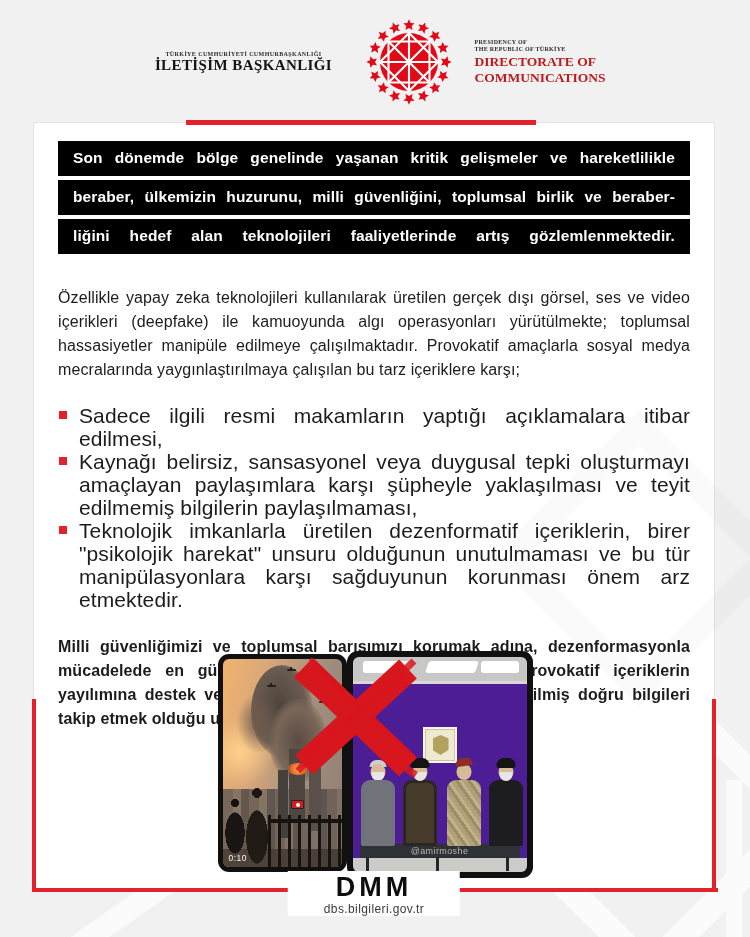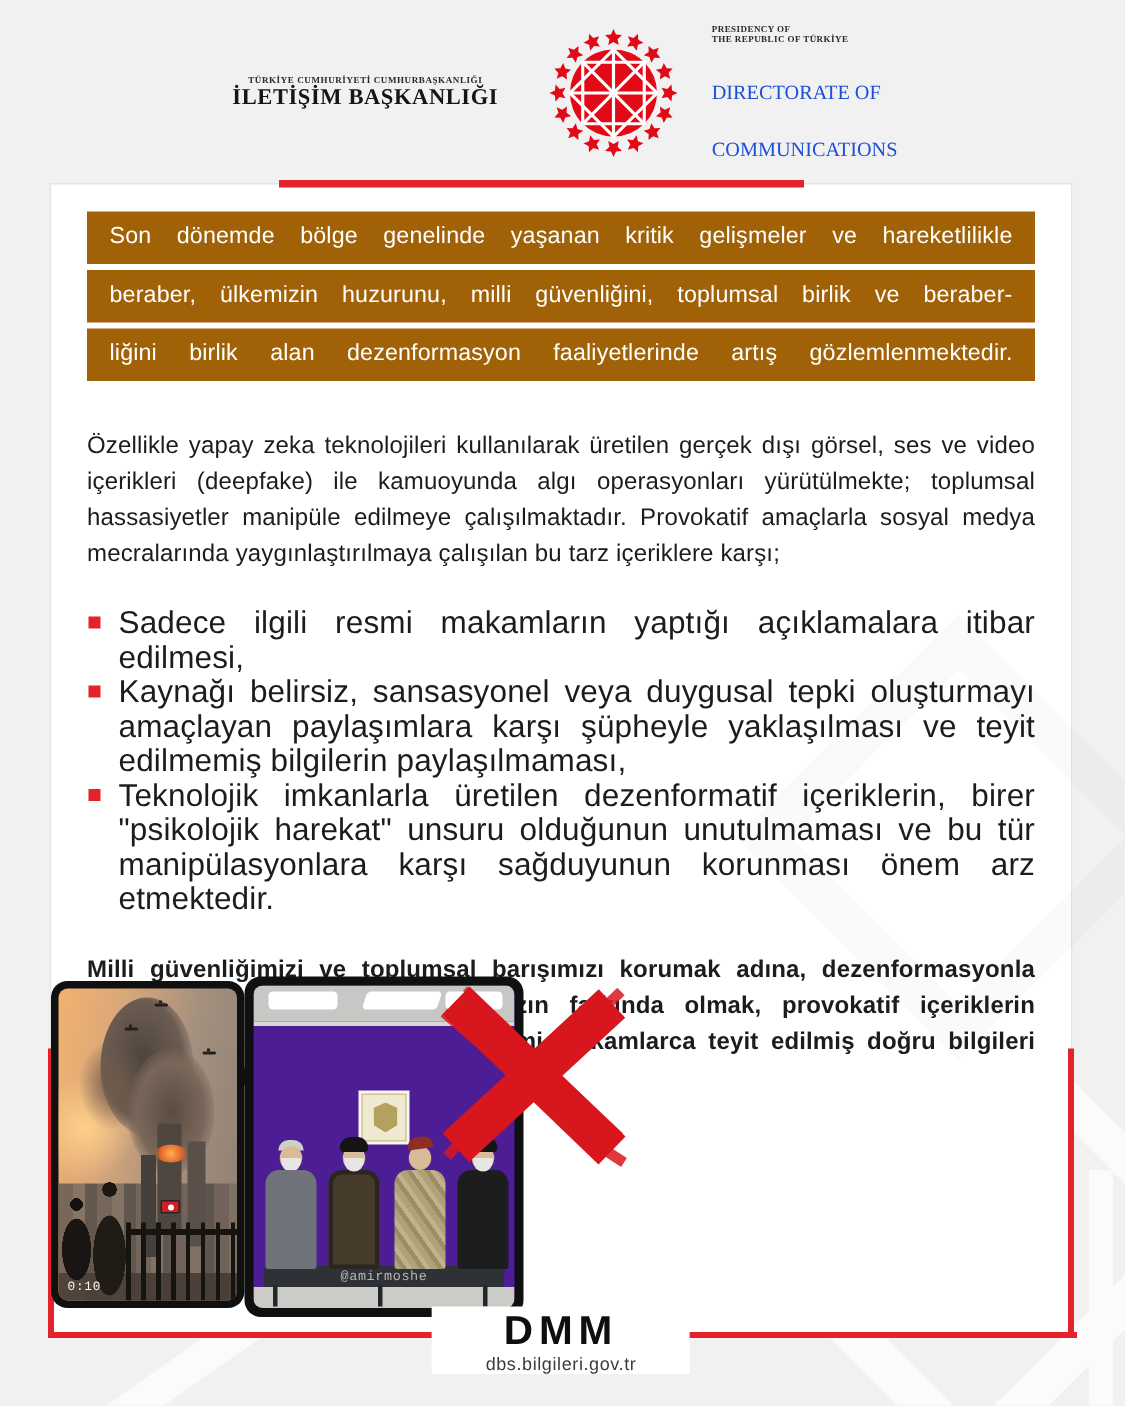--- a/index.html
+++ b/index.html
@@ -31,43 +31,43 @@
     font-family:"Liberation Serif", serif; font-weight:bold;
     font-size:15px; letter-spacing:.4px; color:#151515; white-space:nowrap;
   }
   .emblem { width:88px; height:88px; flex:0 0 auto; }
   .logo-right { width:150px; margin-left:22px; }
   .logo-right .tiny {
     font-family:"Liberation Serif", serif; font-weight:bold;
     font-size:6px; letter-spacing:.3px; color:#2b2b2b; line-height:1.25; white-space:nowrap;
   }
   .logo-right .big {
-    font-family:"Liberation Serif", serif; font-weight:normal;
-    font-size:13.5px; color:#1d4ed8; line-height:1.15; white-space:nowrap;margin-top:22px;
+    font-family:"Liberation Serif", serif; font-weight:bold;
+    font-size:13.5px; color:#b91c1c; line-height:1.15; white-space:nowrap;
   }
 
   
   .card {
     position:absolute; left:33px; top:122px; width:682px; height:770px;
     background:#ffffff; border:1px solid #e4e4e4; z-index:1;
   }
   .accent { position:absolute; background:#e2232b; }
   .accent-top    { left:152px; top:-3px; width:350px; height:5px; }
   .accent-left   { left:-2px;  top:576px; width:4px; height:192px; }
   .accent-right  { right:-2px; top:576px; width:4px; height:192px; }
   .accent-bottom { left:-2px;  top:765px; width:686px; height:4px; }
   .card-watermark {
     position:absolute; right:-30px; top:330px; width:210px; height:210px;
     border:26px solid rgba(0,0,0,.018); transform:rotate(45deg);
   }
   .card-inner { position:relative; padding:18px 24px 0 24px; }
 
   
   .banner-line {
-    background:#a16207; color:#ffffff; font-weight:normal;
+    background:#000000; color:#ffffff; font-weight:bold;
     font-size:15.5px; padding:8px 15px 9px 15px; margin-bottom:4px;
     text-align:justify; text-align-last:justify; letter-spacing:.1px;
   }
 
   
   .para {
     margin-top:32px; color:#1c1c1e; font-size:16px; line-height:24px;
     text-align:justify; letter-spacing:.1px;
   }
   .bullets { margin-top:22px; list-style:none; }
@@ -76,21 +76,21 @@
     font-size:21px; line-height:23px; text-align:justify; letter-spacing:.1px;
   }
   .bullet-sq {
     position:absolute; left:1px; top:7px; width:8px; height:8px; background:#e2232b;
   }
   .para2 { margin-top:24px;font-weight:bold; }
 
   
   .media-row {
     position:absolute; left:0; top:528px; width:682px;
-    display:flex; align-items:flex-start; gap:0; z-index:2;font-family:Liberation Mono, monospace;
+    display:flex; justify-content:center; align-items:flex-start; gap:0; z-index:2;
   }
   .frame { background:#101010; border-radius:11px; position:relative; }
   .frame-left  { width:129px; height:218px; padding:5px; margin-top:3px; }
   .frame-right { width:186px; height:227px; padding:6px; }
   .scene { position:relative; width:100%; height:100%; border-radius:6px; overflow:hidden; }
 
   
   .scene-left { background:linear-gradient(100deg,#f2b26e 0%,#d8a77b 30%,#a4907e 62%,#8d7f74 100%); }
   .smoke1,.smoke2,.smoke3 { position:absolute; border-radius:50%; }
   .smoke1 { left:28px; top:6px;  width:62px; height:92px; background:radial-gradient(ellipse at 45% 45%, #4e443d 0%, #6b5c51 55%, rgba(107,92,81,0) 75%); }
@@ -236,21 +236,21 @@
     <div class="accent accent-top"></div>
     <div class="accent accent-left"></div>
     <div class="accent accent-right"></div>
     <div class="accent accent-bottom"></div>
     <div class="card-watermark"></div>
 
     <div class="card-inner">
       <div class="banner">
         <div class="banner-line">Son dönemde bölge genelinde yaşanan kritik gelişmeler ve hareketlilikle</div>
         <div class="banner-line">beraber, ülkemizin huzurunu, milli güvenliğini, toplumsal birlik ve beraber-</div>
-        <div class="banner-line">liğini birlik alan dezenformasyon faaliyetlerinde artış gözlemlenmektedir.</div>
+        <div class="banner-line">liğini hedef alan teknolojileri faaliyetlerinde artış gözlemlenmektedir.</div>
       </div>
 
       <p class="para">Özellikle yapay zeka teknolojileri kullanılarak üretilen gerçek dışı görsel, ses ve video içerikleri (deepfake) ile kamuoyunda algı operasyonları yürütülmekte; toplumsal hassasiyetler manipüle edilmeye çalışılmaktadır. Provokatif amaçlarla sosyal medya mecralarında yaygınlaştırılmaya çalışılan bu tarz içeriklere karşı;</p>
 
       <ul class="bullets">
         <li>
           <span class="bullet-sq"></span>
           <span>Sadece ilgili resmi makamların yaptığı açıklamalara itibar edilmesi,</span>
         </li>
         <li>

